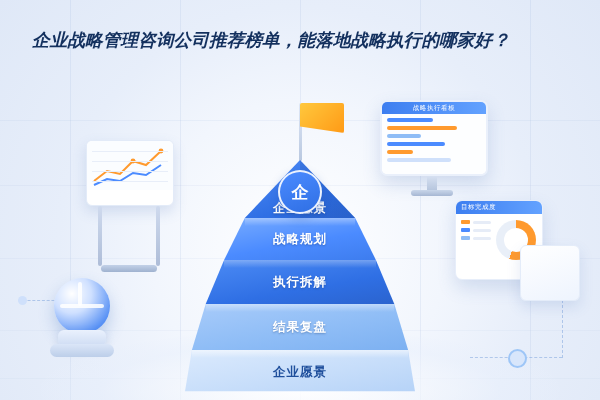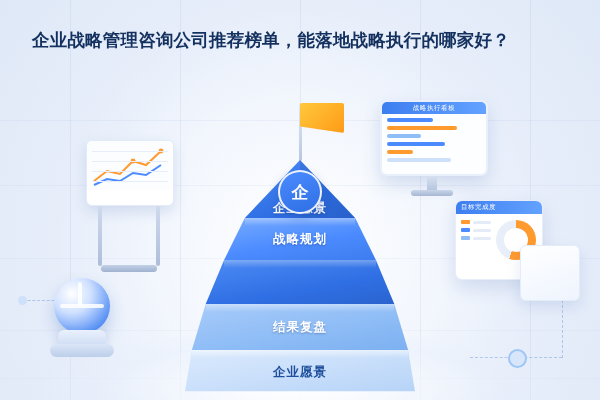--- a/index.html
+++ b/index.html
@@ -20,20 +20,21 @@
   .floorglow{
     position:absolute;left:50%;top:330px;transform:translateX(-50%);
     width:520px;height:120px;border-radius:50%;
     background:radial-gradient(ellipse at center, rgba(255,255,255,.9) 0%, rgba(233,240,252,.45) 55%, rgba(233,240,252,0) 75%);
   }
   
   .title{
     position:absolute;left:32px;top:28px;width:546px;
     font-size:17.5px;font-weight:bold;color:#13305e;letter-spacing:.2px;
     white-space:nowrap;
+    font-style:italic;
   }
   .subtitle{
     position:absolute;left:32px;top:84px;
     font-size:14px;font-weight:bold;color:#1b3a6b;letter-spacing:.4px;
   }
   
   .pyramid{position:absolute;left:185px;top:105px;width:230px;height:260px;}
   .layer{position:absolute;left:0;width:230px;display:flex;align-items:center;justify-content:center;}
   .lbl{
     position:relative;z-index:6;color:#fff;font-size:12.5px;font-weight:bold;
@@ -246,20 +247,23 @@
       <div class="face" style="clip-path:polygon(26% 0,74% 0,83% 100%,17% 100%);background:linear-gradient(170deg,#7fb1ff 0%,#4b8bff 55%,#3a79ea 100%);"></div>
       <div class="top" style="clip-path:polygon(26% 0,74% 0,74% 100%,26% 100%);background:linear-gradient(180deg,rgba(255,255,255,.35),rgba(255,255,255,0));height:8px;"></div>
       <div class="layer" style="top:11px;height:20px;">
         <span class="lbl">战略规划</span>
       </div>
     </div>
 
     <div class="tier" style="top:155px;height:44px;">
       <div class="face" style="clip-path:polygon(17% 0,83% 0,91% 100%,9% 100%);background:linear-gradient(170deg,#4e8df6 0%,#2f6fe4 60%,#2a62cc 100%);"></div>
       <div class="top" style="clip-path:polygon(17% 0,83% 0,83% 100%,17% 100%);background:linear-gradient(180deg,rgba(255,255,255,.3),rgba(255,255,255,0));height:8px;"></div>
+      <div class="layer" style="top:12px;height:20px;">
+        <span class="lbl">执行拆解</span>
+      </div>
     </div>
 
     <div class="tier" style="top:199px;height:46px;">
       <div class="face" style="clip-path:polygon(9% 0,91% 0,97% 100%,3% 100%);background:linear-gradient(170deg,#a9ccfa 0%,#8fbdf6 55%,#7cb0f1 100%);"></div>
       <div class="top" style="clip-path:polygon(9% 0,91% 0,91% 100%,9% 100%);background:linear-gradient(180deg,rgba(255,255,255,.4),rgba(255,255,255,0));height:8px;"></div>
       <div class="layer" style="top:13px;height:20px;">
         <span class="lbl">结果复盘</span>
       </div>
     </div>
 

